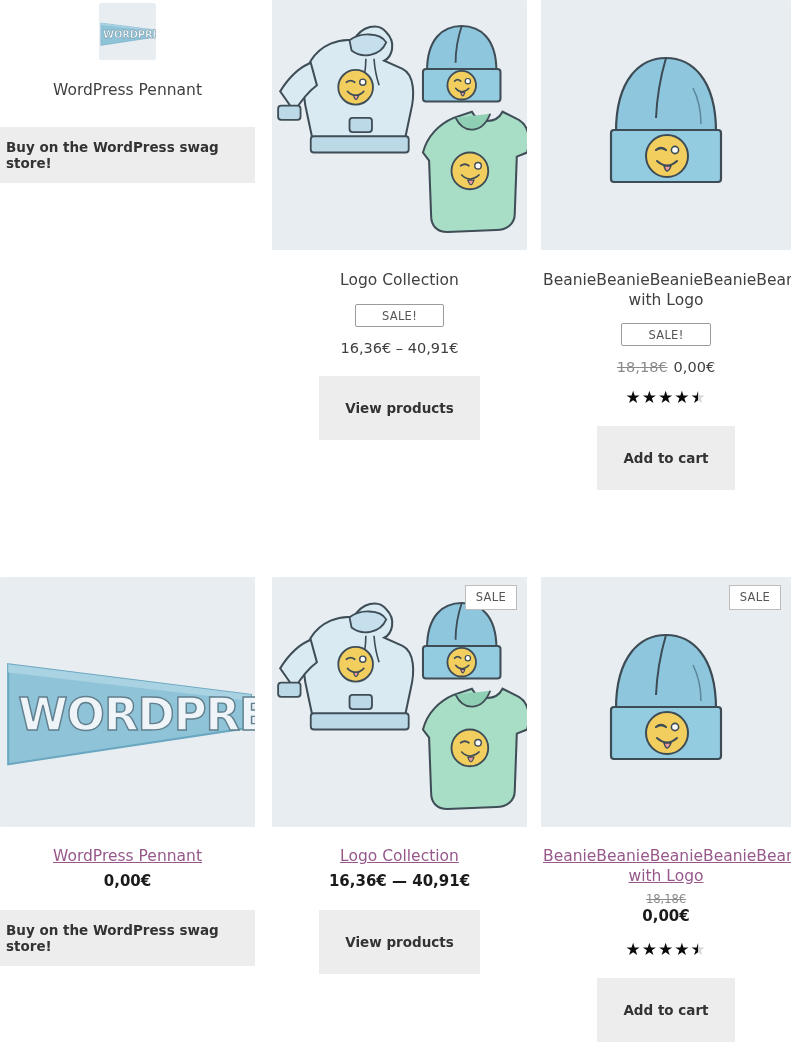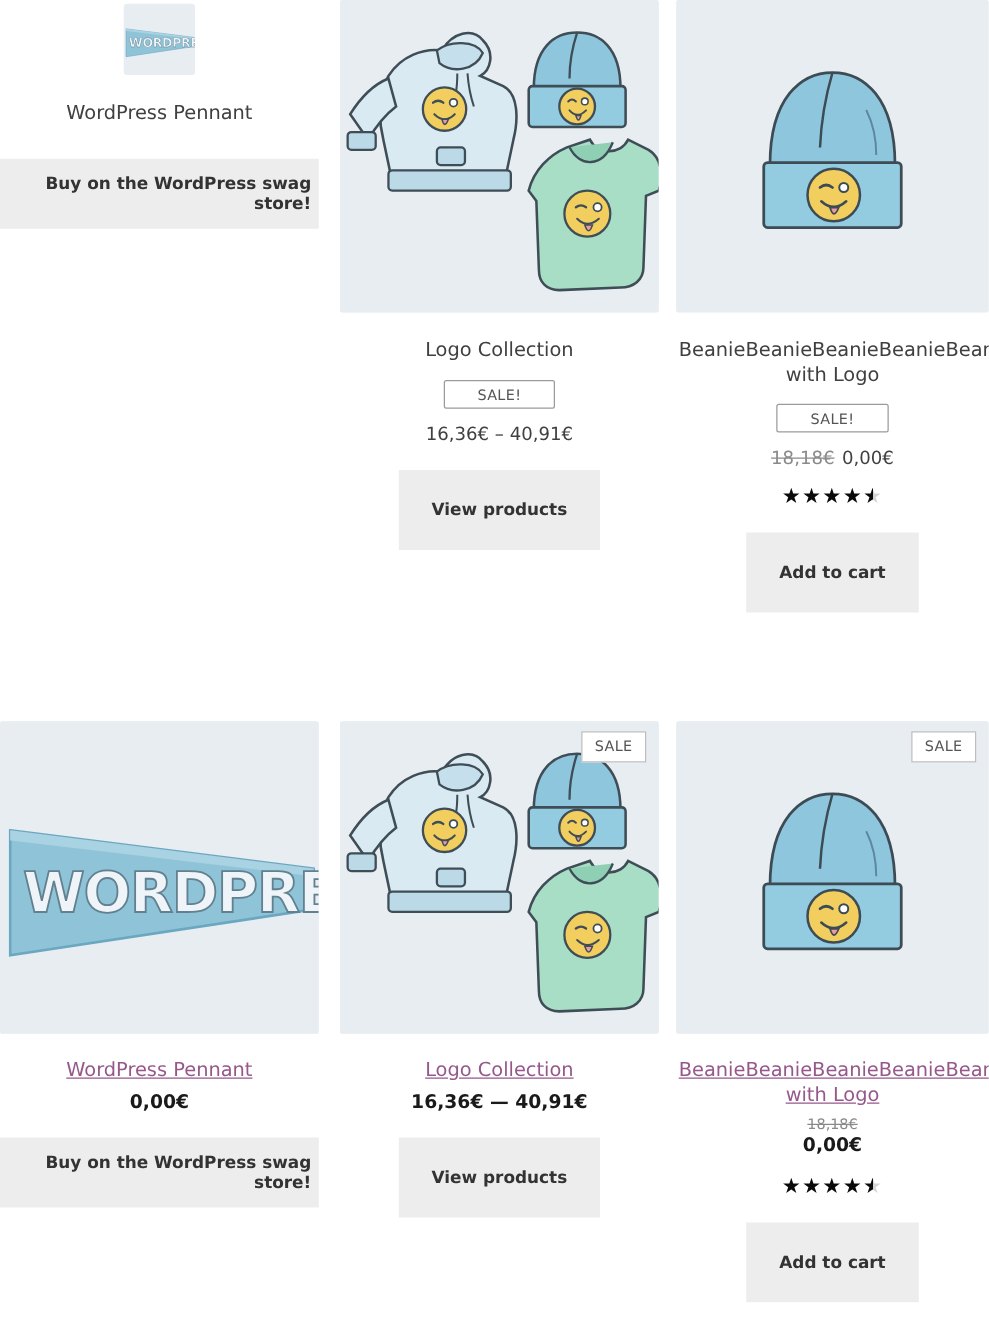--- a/index.html
+++ b/index.html
@@ -44,21 +44,21 @@
     font-size: 11.5px; letter-spacing: .3px; color: #555;
     padding: 4px 26px 3px; margin: 13px auto 0; background: #fff;
   }
   .center { text-align: center; }
   .priceA { text-align: center; font-size: 14.5px; color: #404040; margin-top: 13px; }
   .priceA .old { color: #8a8a8a; text-decoration: line-through; margin-right: 6px; }
   .btn {
     display: block; width: 100%; background: #ededed; border: 0;
     color: #333; font-weight: bold; font-size: 13.5px;
     font-family: "DejaVu Sans", "Liberation Sans", sans-serif;
-    padding: 12px 6px; text-align: right; cursor: pointer;
+    padding: 12px 6px; text-align: left; cursor: pointer;
   }
   .btn.narrow { width: auto; margin: 0 auto; padding: 24px 26px; }
   .btn-wrap { display: flex; justify-content: center; }
   .stars {
     text-align: center; margin-top: 14px; font-size: 17px;
     letter-spacing: 1px; line-height: 1;
   }
   .stars .on { color: #0a0a0a; }
   .stars .half {
     color: #0a0a0a; position: relative; display: inline-block;

